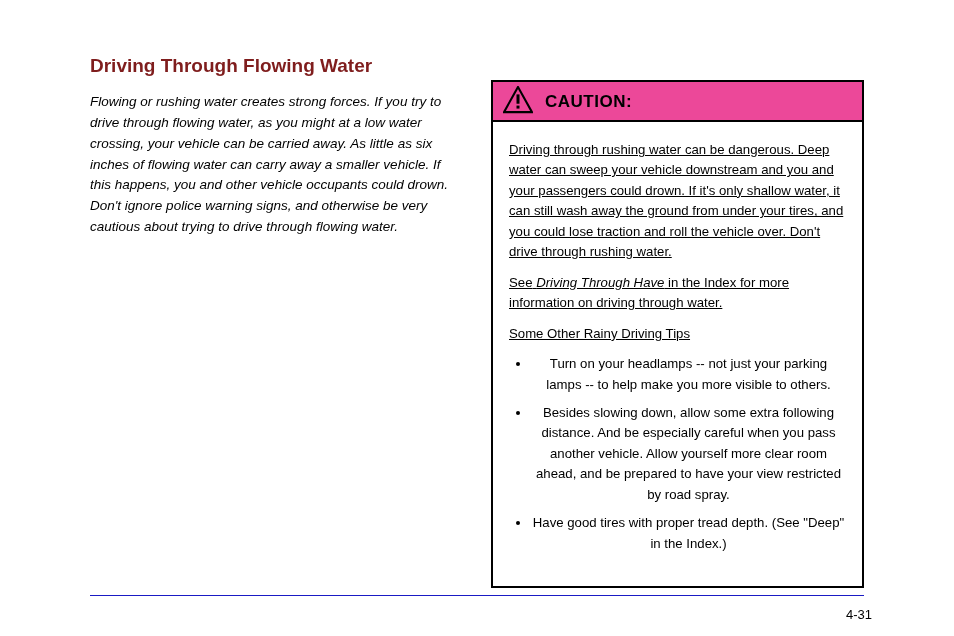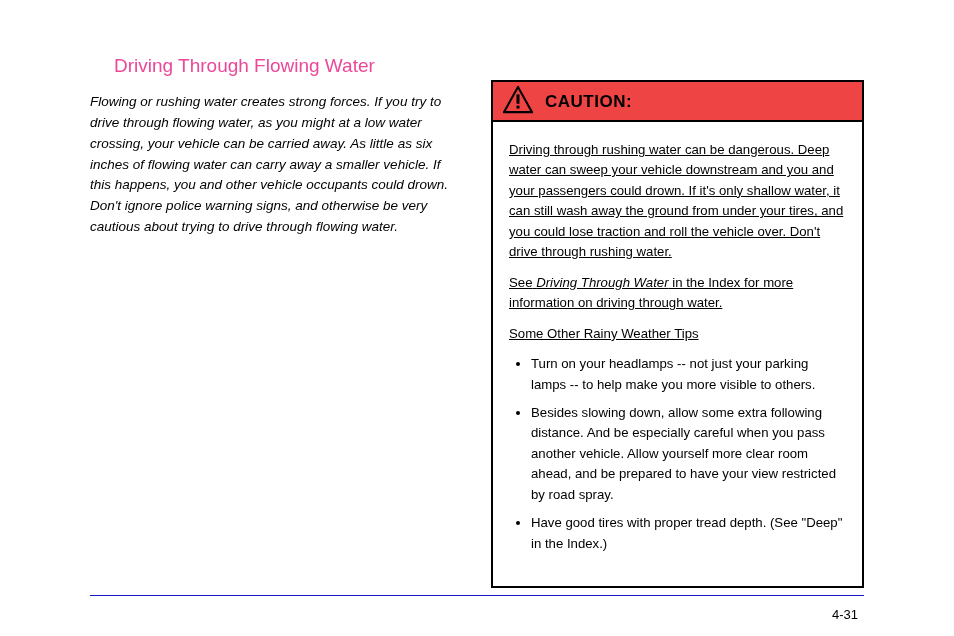--- a/index.html
+++ b/index.html
@@ -24,38 +24,37 @@
   }
   .col-left {
     flex: 1;
     padding-top: 14px;
   }
   .col-right {
     flex: 1;
     padding-top: 40px;
   }
   .heading {
-    color: #ec4899;
-    font-weight: normal;
+    color: #7f1d1d;
+    font-weight: bold;
     font-size: 19px;
     margin-bottom: 14px;
     line-height: 1.25;
-    margin-left: 24px;
   }
   .body-text {
     font-size: 13.5px;
     line-height: 1.55;
     font-style: italic;
   }
   .caution-box {
     border: 2px solid #000;
     width: 100%;
   }
   .caution-header {
-    background: #ef4444;
+    background: #ec4899;
     display: flex;
     align-items: center;
     padding: 4px 10px 2px 10px;
     gap: 12px;
     border-bottom: 2px solid #000;
   }
   .caution-header svg {
     width: 30px;
     height: 28px;
     flex-shrink: 0;
@@ -70,35 +69,36 @@
     font-size: 13.2px;
     line-height: 1.55;
   }
   .caution-body p {
     margin: 0 0 10px 0;
     text-decoration: underline;
   }
   .caution-body ul {
     margin: 6px 0 0 0;
     padding-left: 22px;
+    text-align: center;
   }
   .caution-body li {
     margin-bottom: 8px;
   }
   .footer-rule {
     position: absolute;
     left: 90px;
     right: 90px;
     bottom: 40px;
     height: 1px;
     background: #1a1ac4;
   }
   .page-number {
     position: absolute;
-    right: 96px;
+    right: 82px;
     bottom: 14px;
     font-size: 13px;
   }
 </style>
 </head>
 <body>
 
 <div class="page">
   <div class="columns">
 
@@ -116,23 +116,23 @@
               <rect x="14.4" y="9" width="3.2" height="10" fill="#000"></rect>
               <rect x="14.4" y="21" width="3.2" height="3.2" fill="#000"></rect>
             </svg>
           </span>
           <span class="caution-title">CAUTION:</span>
         </div>
         <div class="caution-body">
           <p>Driving through rushing water can be dangerous. Deep water can sweep your vehicle downstream and you and your passengers could drown. If it's only shallow water, it can still wash away the ground from under your tires, and you could lose traction and roll the vehicle over. Don't drive through rushing water.</p>
           <p>
             <span>See</span>
-            <em style="font-style:italic;">Driving Through Water</em><span> in the Index for more information on driving through water.</span>
+            <em style="font-style:italic;">Driving Through Have</em><span> in the Index for more information on driving through water.</span>
           </p>
-          <p style="font-weight:normal;">Some Other Rainy Weather Tips</p>
+          <p style="font-weight:normal;">Some Other Rainy Driving Tips</p>
           <ul>
             <li>Turn on your headlamps -- not just your parking lamps -- to help make you more visible to others.</li>
             <li>
               <span>Besides slowing down, allow some extra following distance. And be especially careful when you pass another vehicle. Allow yourself more clear room ahead, and be prepared to have your view restricted by road spray.</span>
             </li>
             <li>Have good tires with proper tread depth. (See "Deep" in the Index.)</li>
           </ul>
         </div>
       </div>
     </div>

